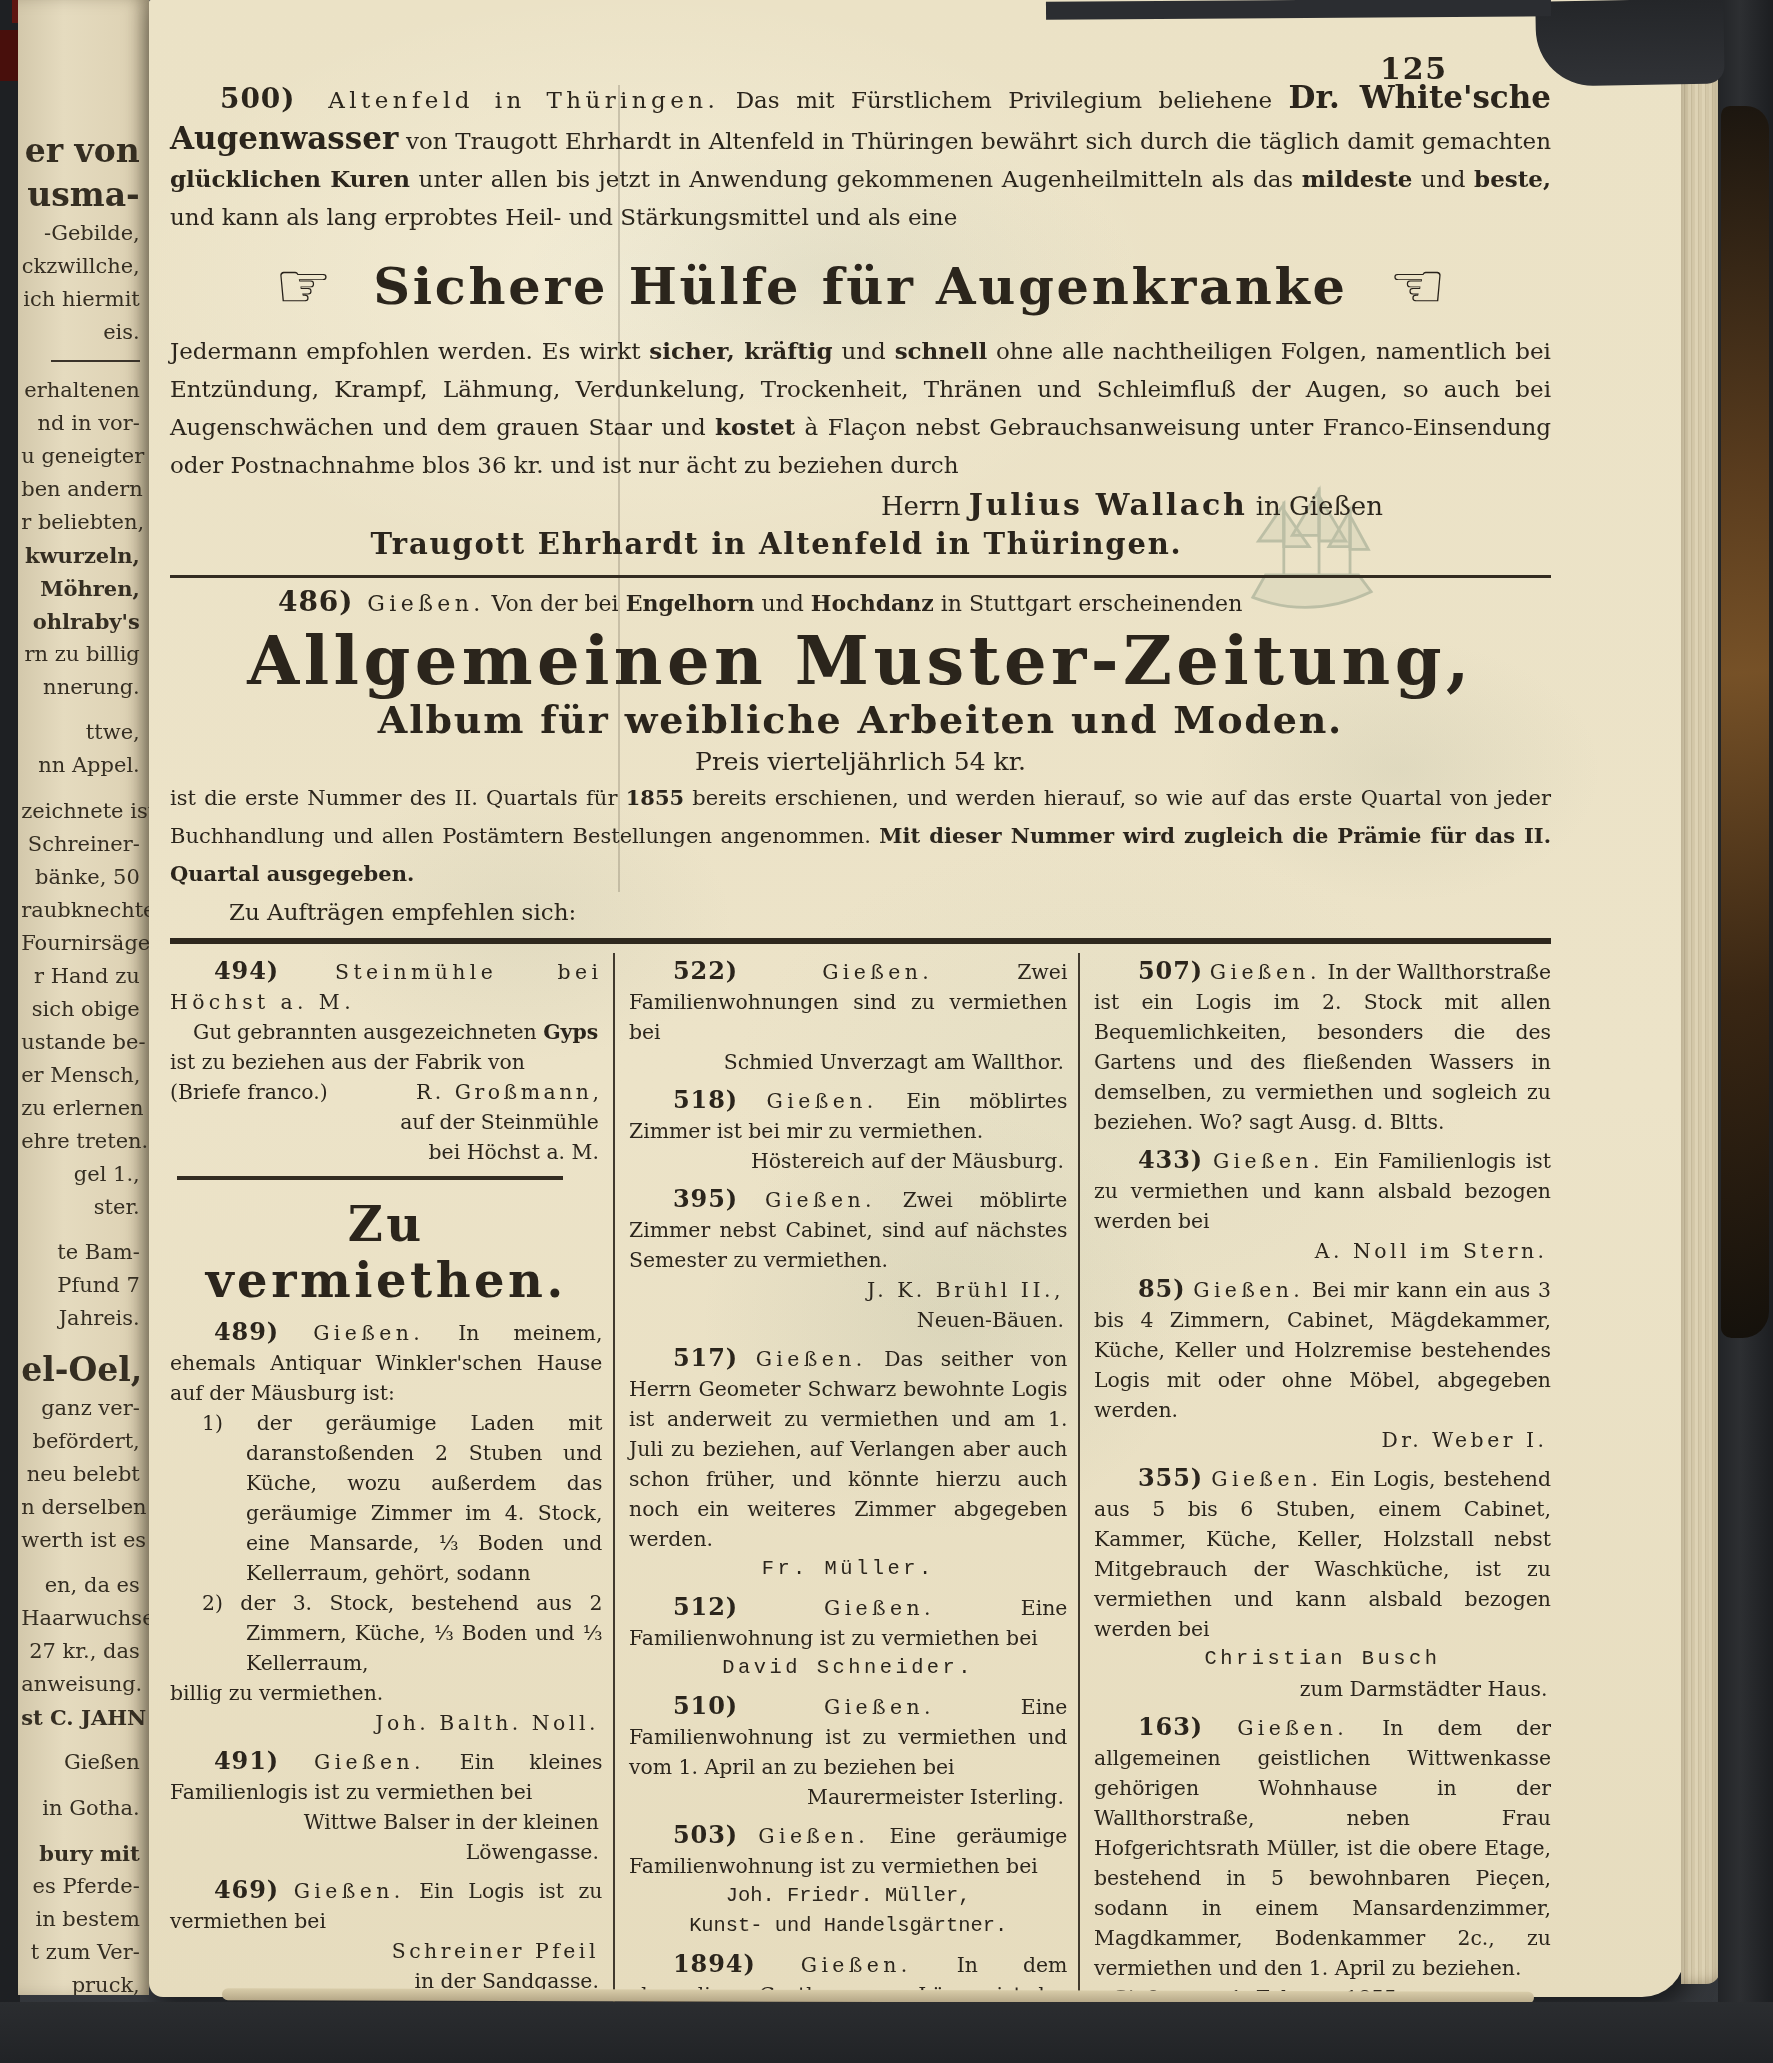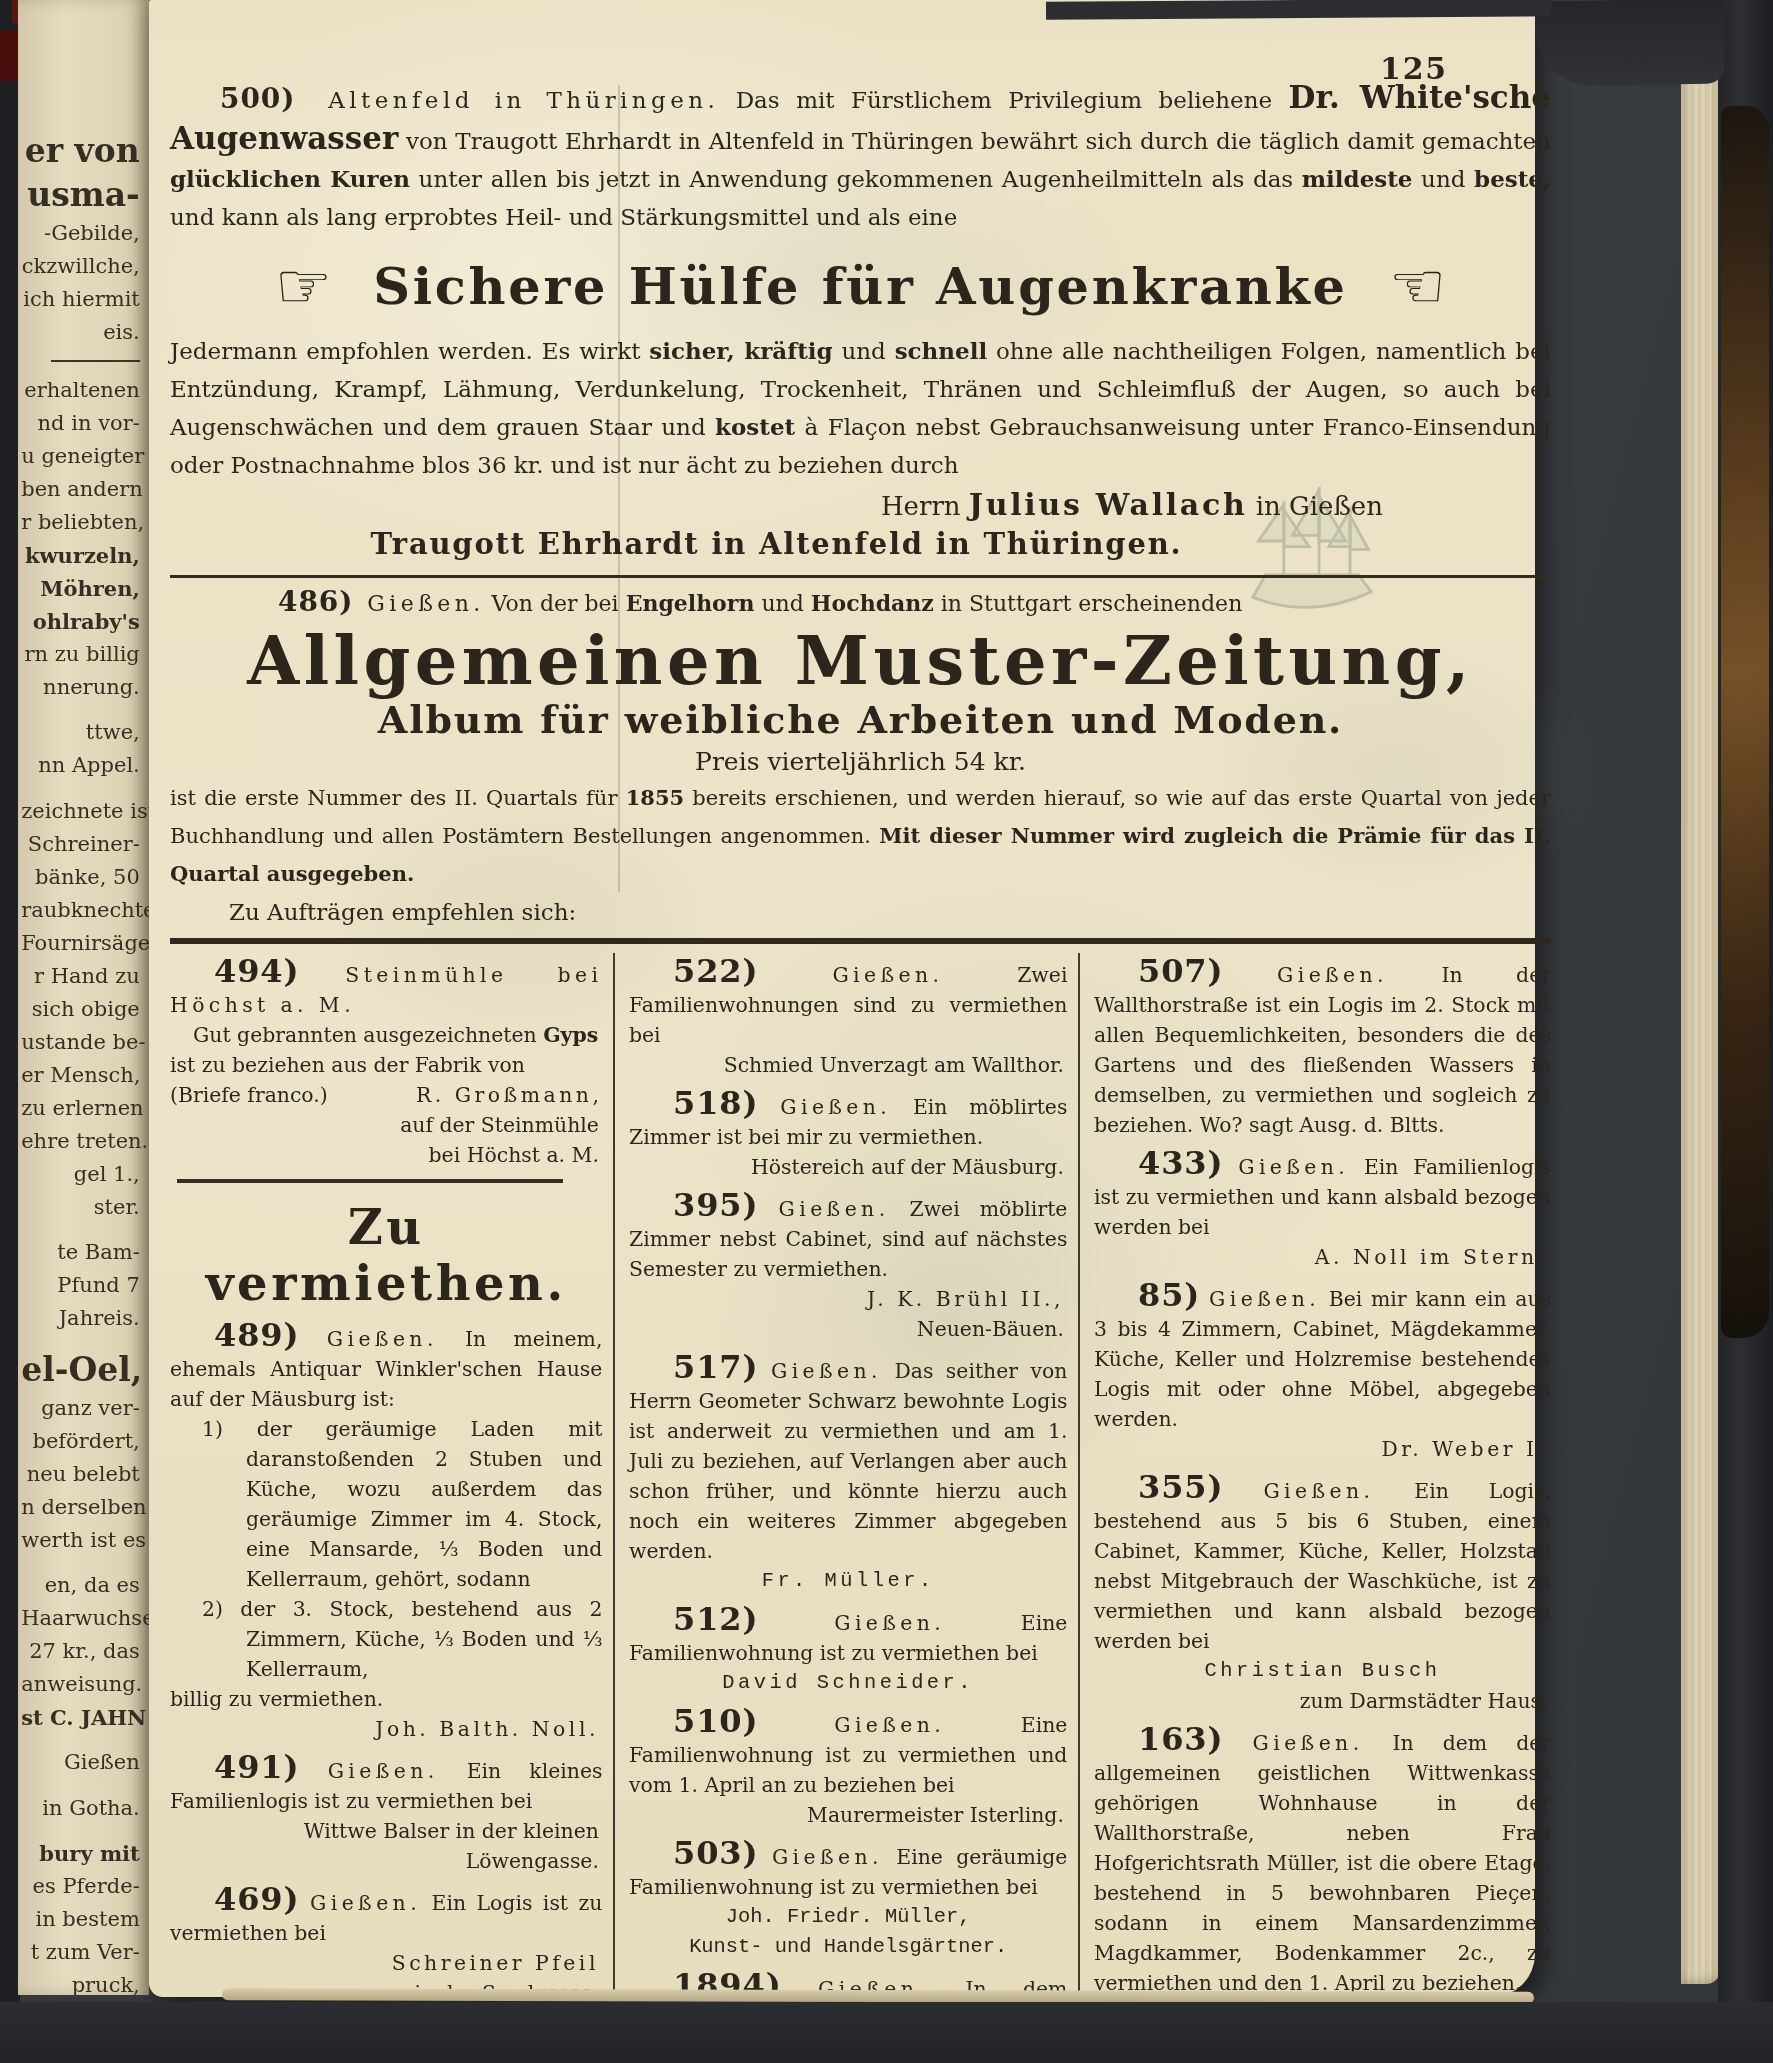--- a/index.html
+++ b/index.html
@@ -31,21 +31,21 @@
     box-shadow:inset -14px 0 17.7px -7px rgba(60,50,30,.5);overflow:hidden;}
   .prev-inner{box-sizing:border-box;height:100%;padding:129px 8.9px 0 3.5px;text-align:right;
     font-size:21px;line-height:33px;color:#352e22;overflow:hidden;}
   .frag{white-space:nowrap;}
   .frag.big{font-size:33px;font-weight:bold;line-height:44px;}
   .frag.bold{font-weight:bold;}
   .frag.gap{margin-top:12.4px;}
   .frag-rule{border-top:2.7px solid #3a332a;margin:10.6px 0 8.9px 30px;}
 
   
-  .page{position:absolute;left:149px;top:0;width:1386px;height:1997px;
+  .page{position:absolute;left:149px;top:0;width:1536px;height:1997px;
     background:
       radial-gradient(ellipse 798px 443px at 32% 14%, rgba(255,252,238,.4), transparent 65%),
       radial-gradient(ellipse 621px 443px at 62% 55%, rgba(188,198,172,.16), transparent 60%),
       linear-gradient(180deg,#ebe2c6 0%,#ece3c8 55%,#e6dcbe 100%);
     border-radius:1.8px 7px 43px 14px;box-shadow:7px 10.6px 23px rgba(0,0,0,.5);}
   .blob{position:absolute;pointer-events:none;}
   .b1{left:372px;top:133px;width:621px;height:284px;background:radial-gradient(ellipse,rgba(150,160,138,.14),transparent 70%);}
   .b2{left:550px;top:1108px;width:497px;height:426px;background:radial-gradient(ellipse,rgba(140,155,132,.16),transparent 70%);}
   .b3{left:1046px;top:638px;width:408px;height:266px;background:radial-gradient(ellipse,rgba(150,160,138,.14),transparent 70%);}
   .b4{left:160px;top:780px;width:426px;height:284px;background:radial-gradient(ellipse,rgba(148,158,136,.12),transparent 70%);}
@@ -82,21 +82,21 @@
   .rule2{border-top:6.2px solid #2e281e;margin:8.9px 0 0;}
 
   
   .columns{display:flex;margin-top:8.9px;}
   .colA{width:443px;padding:3.5px 10.6px 0 0;box-sizing:border-box;}
   .colB{width:465px;padding:3.5px 10.6px 0 14px;box-sizing:border-box;border-left:2.2px solid #413a2e;}
   .colC{flex:1;padding:3.5px 0 0 14px;box-sizing:border-box;border-left:2.2px solid #413a2e;}
   .ad{font-size:20.4px;line-height:30px;text-align:justify;margin-bottom:8px;}
   .ad p{margin:0;}
   .ad .bodyp{text-indent:44px;}
-  .num{font-weight:bold;font-size:32px;letter-spacing:0.9px;margin-top:8px;}
+  .num{font-weight:bold;font-size:24px;letter-spacing:0.9px;margin-top:8px;}
   .sig{text-align:right;padding-right:3.5px;}
   .sig.center{text-align:center;padding-right:0;font-family:Liberation Mono, monospace;}
   .nm{letter-spacing:3.5px;}
   .list-item{padding-left:76px;text-indent:-44px;}
   .vermiethen-h{text-align:center;font-weight:bold;font-size:48px;letter-spacing:3.5px;margin:16px 0 8.9px;}
   .col-rule{border-top:4.4px solid #332c21;margin:8.9px 39px 12.4px 7px;}
   .split{display:flex;justify-content:space-between;gap:19px;}
   .indent-sm{text-indent:23px;}
   .date-line{text-indent:17.7px;}
 </style>

